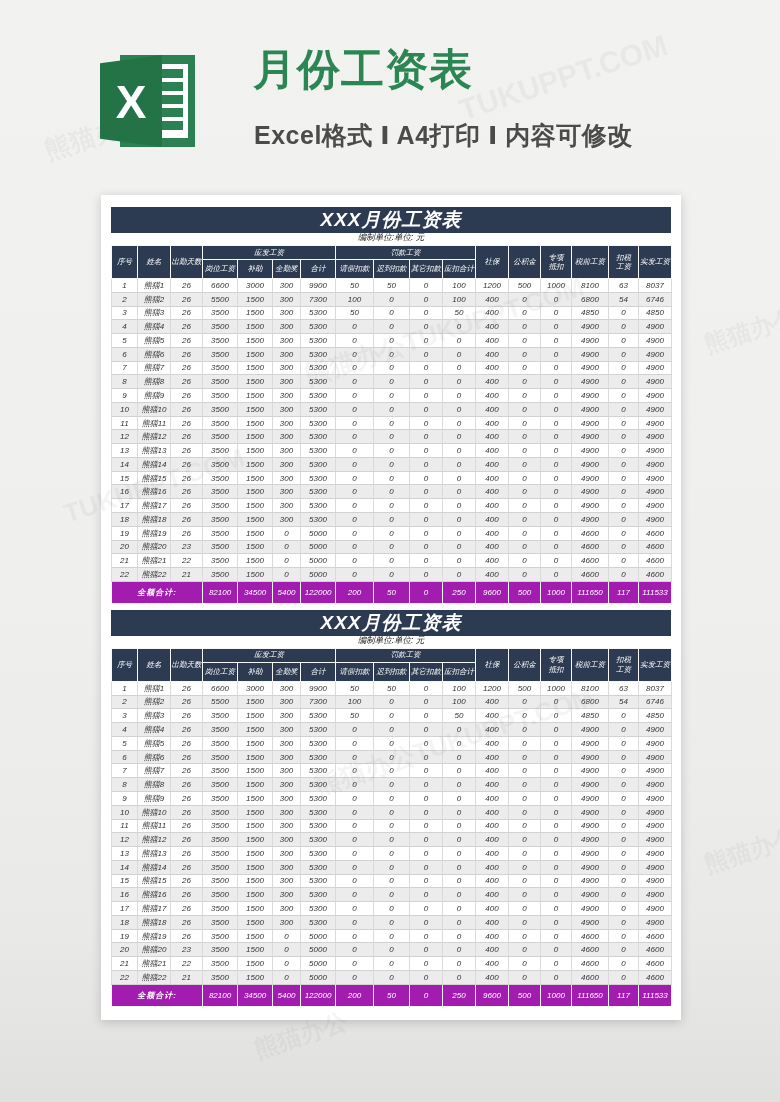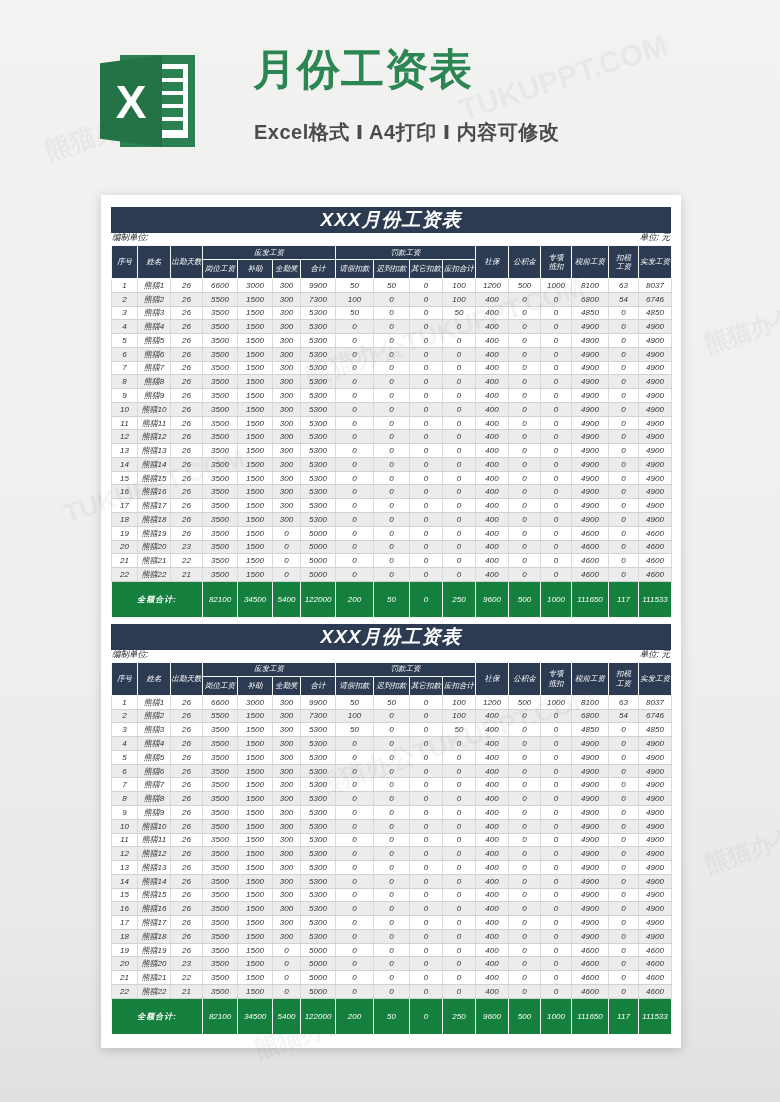--- a/index.html
+++ b/index.html
@@ -27,40 +27,40 @@
     clip-path:polygon(0 9%,100% 0,100% 100%,0 91%);
     display:flex; align-items:center; justify-content:center;
   }
   .logo-x { color:#fff; font-size:46px; font-weight:bold; line-height:1; padding-top:2px; }
 
   .hero-title {
     position:absolute; left:253px; top:46px; font-size:43px; font-weight:bold;
     color:#2c8653; letter-spacing:1px; line-height:1.1; white-space:nowrap;
   }
   .hero-sub {
-    position:absolute; left:254px; top:119px; font-size:20px; font-weight:bold;
+    position:absolute; left:254px; top:119px; font-size:25px; font-weight:bold;
     color:#4b4b4b; letter-spacing:0.5px; white-space:nowrap;
   }
 
   
   .sheet-card {
     position:absolute; left:101px; top:195px; width:580px;
     background:#ffffff; padding:12px 10px 13px 10px;
     box-shadow:0 2px 10px rgba(0,0,0,0.18);
     font-style:italic;
   }
   .table-section { margin-bottom:6px; }
   .table-section:last-child { margin-bottom:0; }
 
   .tbl-title {
     height:26px; line-height:26px; background:#2d3b52; color:#ffffff;
     text-align:center; font-size:19px; font-weight:bold; letter-spacing:1px;
   }
   .tbl-meta {
-    display:flex; justify-content:space-between; align-items:flex-end;
+    display:flex; justify-content:center; align-items:flex-end;
     height:12px; font-size:8.5px; color:#1a1a1a; padding:2px 1px 1px 1px;
   }
 
   table.salary { width:560px; table-layout:fixed; border-collapse:collapse; }
   table.salary th, table.salary td {
     text-align:center; vertical-align:middle; overflow:hidden; white-space:nowrap;
   }
   table.salary thead th {
     background:#2d3b52; color:#ffffff; font-size:7.5px; font-weight:normal;
     border:1px solid #f7f7f7;
@@ -71,21 +71,21 @@
 
   table.salary tbody td {
     height:13.77px; font-size:8px; color:#333333;
     border-right:1px solid #dadada; border-bottom:1px solid #d2d2d2;
     background:#ffffff;
   }
   table.salary tbody td:first-child { border-left:1px solid #dadada; }
   table.salary tbody tr:nth-child(even) td { background:#ececec; }
 
   table.salary tfoot td {
-    height:36px; background:#15803d; color:#ffffff; font-size:8px;
+    height:22px; background:#a21caf; color:#ffffff; font-size:8px;
     border:1px solid #f7f7f7;
   }
   td.total-label { font-weight:bold; letter-spacing:1px; }
 
   
   .watermark-layer { position:absolute; inset:0; pointer-events:none; z-index:9; }
   .wm {
     position:absolute; color:#5a5a5a; opacity:0.06; font-weight:bold;
     white-space:nowrap; transform:rotate(-18deg); transform-origin:left top;
   }

